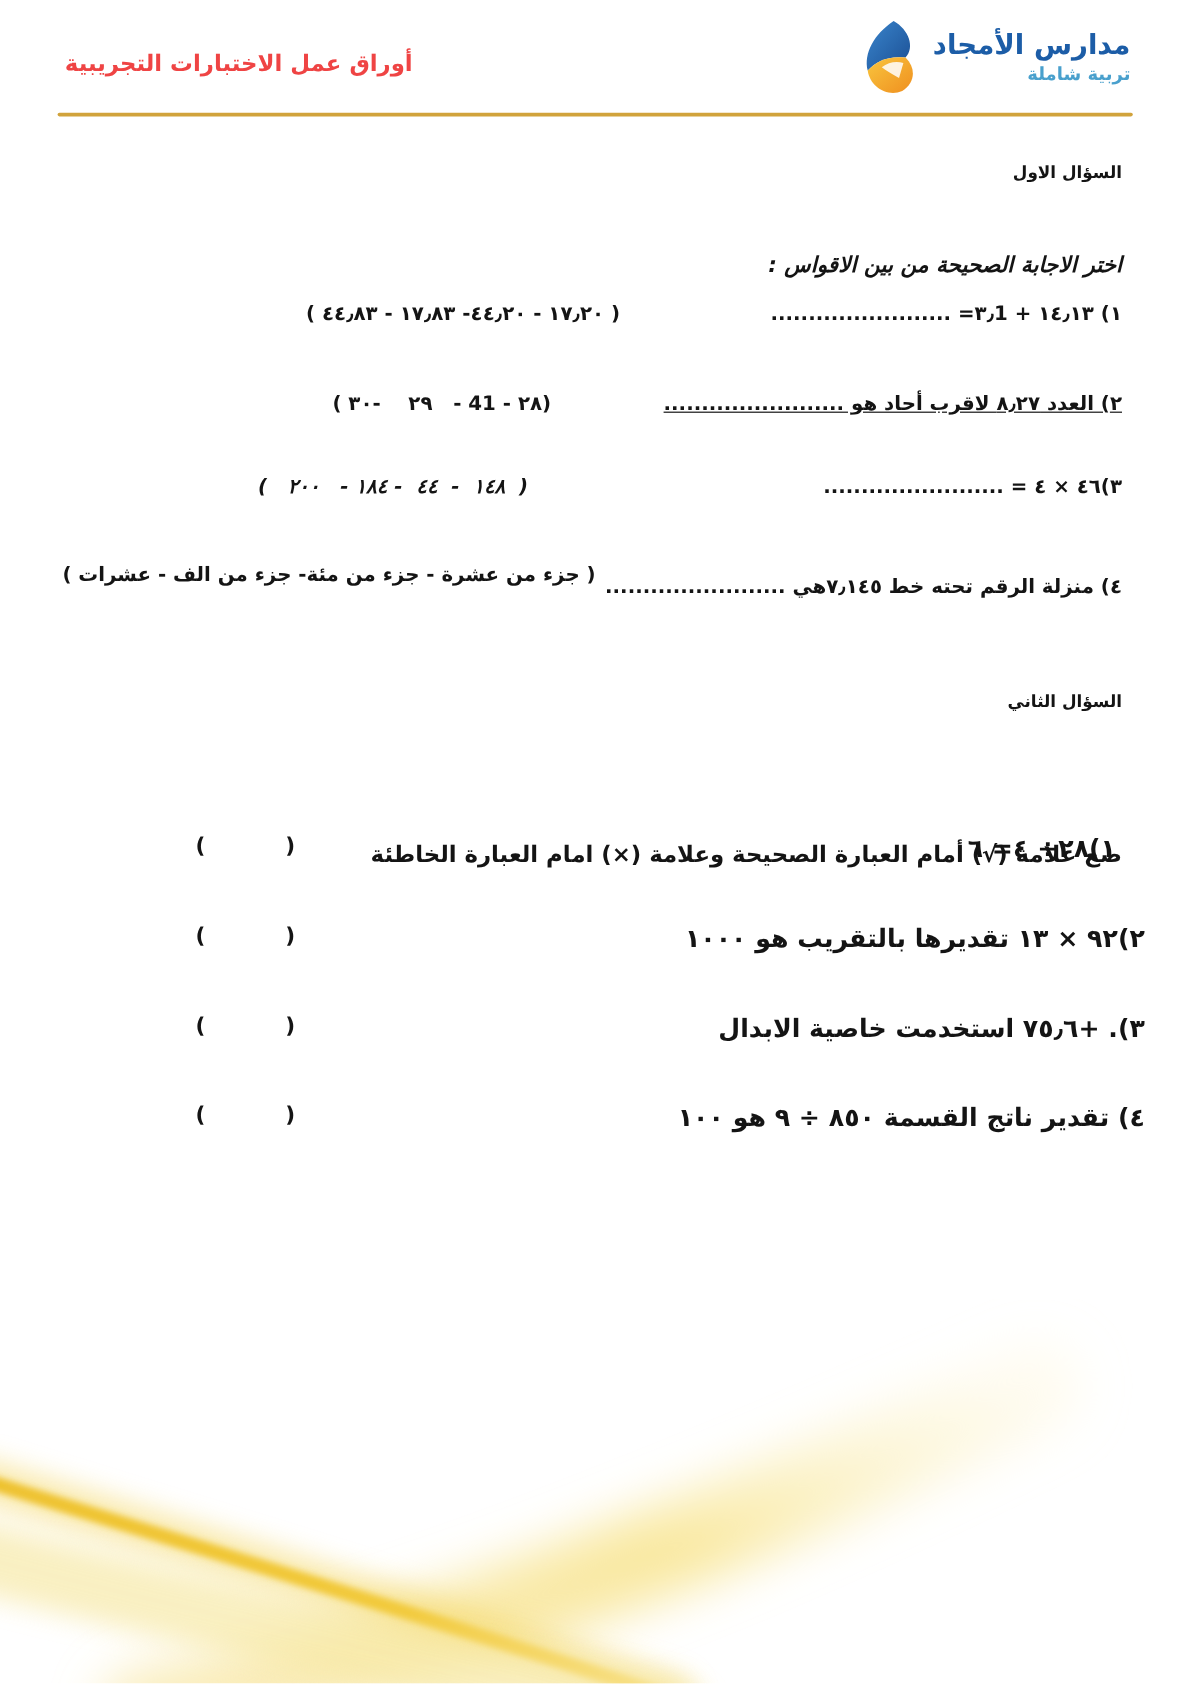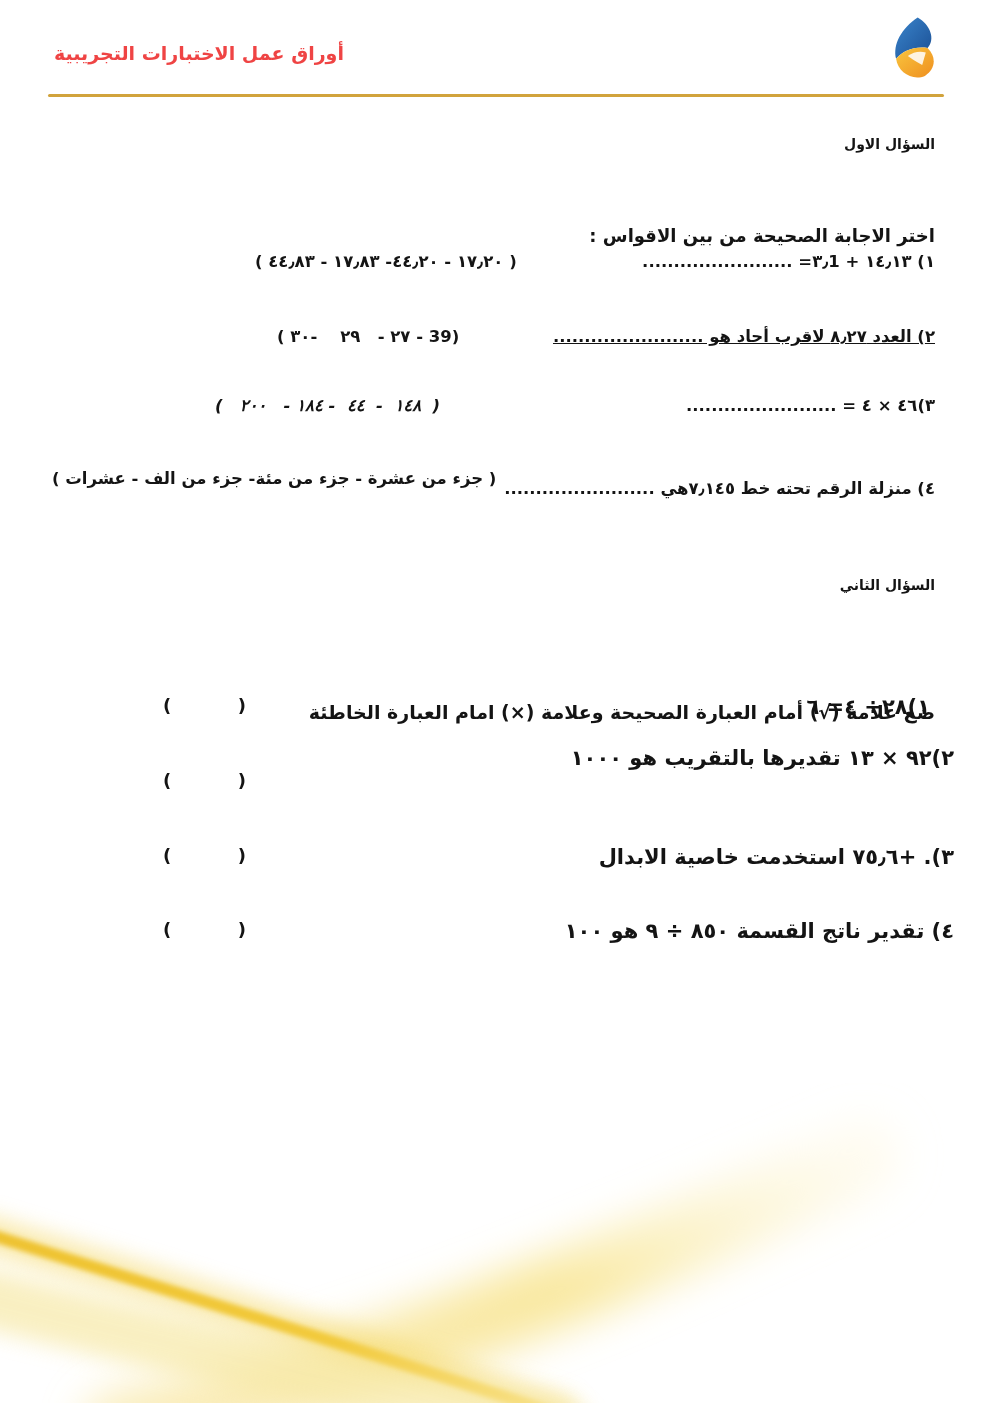--- a/index.html
+++ b/index.html
@@ -25,61 +25,65 @@
   .ans-slot{font-size:18px;font-weight:bold;letter-spacing:1px;}
   
   .swoosh{position:absolute;left:0;bottom:0;width:992px;height:320px;pointer-events:none;}
 </style>
 </head>
 <body>
 
 <div class="abs doc-title">أوراق عمل الاختبارات التجريبية</div>
 
 <div class="abs brand">
+  <div class="brand-col">
+    <span class="brand-name">مدارس الأمجاد</span>
+    <span class="brand-tagline">تربية شاملة</span>
+  </div>
   <svg class="brand-mark" width="54" height="64" viewBox="0 0 60 70" aria-hidden="true">
     <defs>
       <linearGradient id="gBlue" x1="0" y1="0" x2="1" y2="1">
         <stop offset="0" stop-color="#3a85cc"></stop>
           <stop offset="1" stop-color="#1b4f94"></stop>
       </linearGradient>
       <linearGradient id="gGold" x1="0" y1="0" x2="1" y2="1">
         <stop offset="0" stop-color="#f9c63f"></stop>
           <stop offset="1" stop-color="#ef8f1f"></stop>
       </linearGradient>
     </defs>
     <path d="M33 1 C 15 13, 5 31, 9 47 C 17 38, 29 33, 44 35 C 53 25, 47 9, 33 1 Z" fill="url(#gBlue)"></path>
     <path d="M9 47 C 17 38, 29 33, 44 35 C 54 45, 53 58, 41 66 C 27 72, 11 62, 9 47 Z" fill="url(#gGold)"></path>
     <path d="M22 44 C 28 39, 36 38, 42 40 L 38 54 C 31 50, 26 47, 22 44 Z" fill="#ffffff" opacity="0.85"></path>
   </svg>
 </div>
 
 <div class="abs gold-rule"></div>
 
 <div class="abs sec-heading" style="right:57px;top:136px;">السؤال الاول</div>
-<div class="abs sec-instr" style="right:57px;top:225px;">اختر الاجابة الصحيحة من بين الاقواس :</div>
+<div class="abs sec-instr" style="right:57px;top:211px;font-style:italic;">اختر الاجابة الصحيحة من بين الاقواس :</div>
 
 <div class="abs q-text" style="right:57px;top:252px;">١) ١٤٫١٣ + ٣٫1= ........................</div>
 <div class="abs q-opts" style="left:255px;top:252px;">( ١٧٫٢٠ - ٤٤٫٢٠- ١٧٫٨٣ - ٤٤٫٨٣ )</div>
 
 <div class="abs q-text" style="right:57px;top:327px;text-decoration:underline;">٢) العدد ٨٫٢٧ لاقرب أحاد هو ........................</div>
-<div class="abs q-opts" style="left:277px;top:327px;">(39 - ٢٧ -   ٢٩    -٣٠ )</div>
+<div class="abs q-opts" style="left:277px;top:327px;">(٢٨ - 41 -   ٢٩    -٣٠ )</div>
 
 <div class="abs q-text" style="right:57px;top:396px;">٣)٤٦ × ٤ = ........................</div>
 <div class="abs q-opts" style="left:215px;top:396px;font-style:italic;">(  ١٤٨  -  ٤٤  - ١٨٤ -   ٢٠٠   )</div>
 
 <div class="abs q-text" style="right:57px;top:479px;">٤) منزلة الرقم تحته خط ٧٫١٤٥هي ........................</div>
 <div class="abs q-opts" style="left:52px;top:469px;">( جزء من عشرة - جزء من مئة- جزء من الف - عشرات )</div>
 
 <div class="abs sec-heading" style="right:57px;top:577px;">السؤال الثاني</div>
 <div class="abs sec-instr" style="right:57px;top:653px;font-size:19px;margin-top:48px;">ضع علامة (√) أمام العبارة الصحيحة وعلامة (×) امام العبارة الخاطئة</div>
 
 <div class="abs s2-item" style="right:62px;top:695px;">١)٢٨÷ ٤= ٦</div>
 <div class="abs ans-slot" style="left:163px;top:695px;">(         )</div>
 
-<div class="abs s2-item" style="right:38px;top:746px;">٢)٩٢ × ١٣ تقديرها بالتقريب هو ١٠٠٠</div>
+<div class="abs s2-item" style="right:38px;top:770px;">٢)٩٢ × ١٣ تقديرها بالتقريب هو ١٠٠٠</div>
 <div class="abs ans-slot" style="left:163px;top:770px;">(         )</div>
 
 <div class="abs s2-item" style="right:38px;top:845px;">٣). +٧٥٫٦ استخدمت خاصية الابدال</div>
 <div class="abs ans-slot" style="left:163px;top:845px;">(         )</div>
 
 <div class="abs s2-item" style="right:38px;top:919px;">٤) تقدير ناتج القسمة ٨٥٠ ÷ ٩ هو ١٠٠</div>
 <div class="abs ans-slot" style="left:163px;top:919px;">(         )</div>
 
 <svg class="swoosh" viewBox="0 0 992 320" aria-hidden="true">
   <defs>

